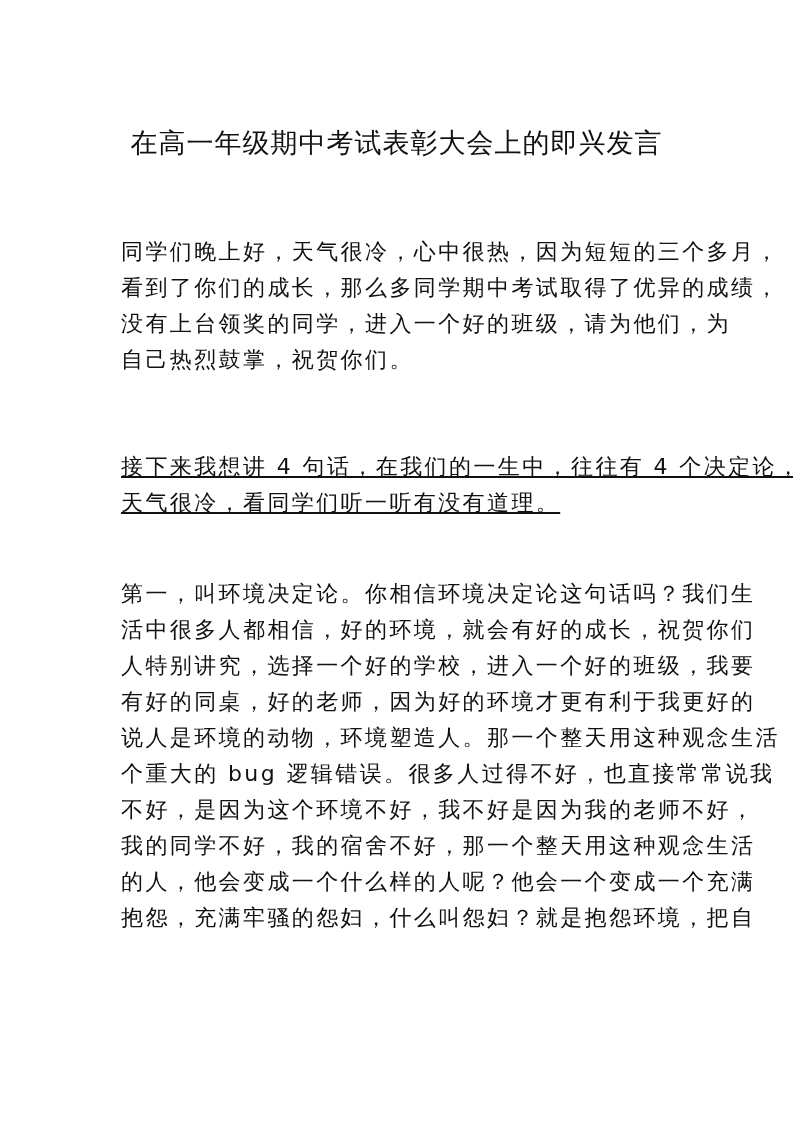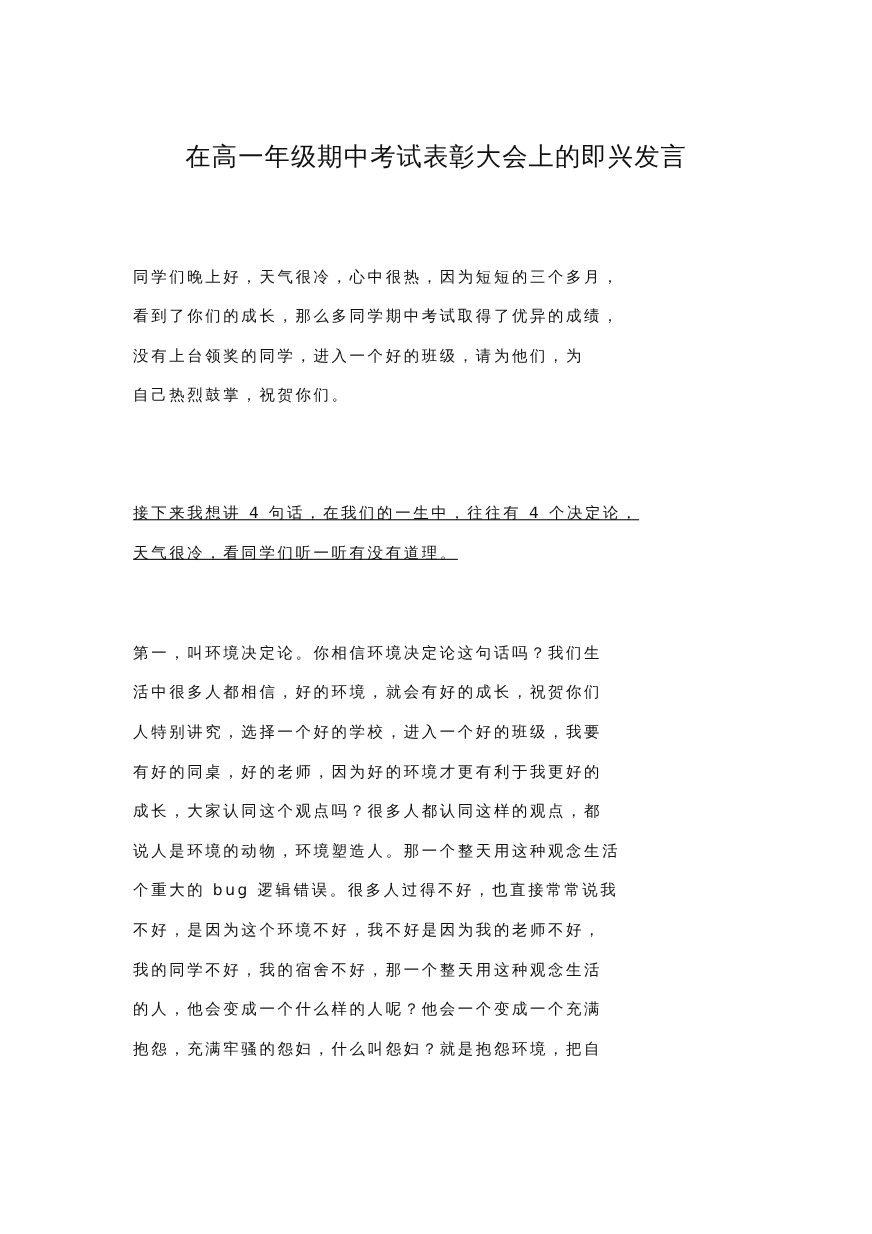--- a/index.html
+++ b/index.html
@@ -1,21 +1,21 @@
 <!DOCTYPE html>
 <html><head>
 <meta charset="utf-8">
 <style>
   html, body { margin:0; padding:0; background:#ffffff; }
   body { width:793px; height:1122px; position:relative; overflow:hidden;
          font-family: "DejaVu Sans", "Liberation Sans", sans-serif; color:#111; }
   .title { position:absolute; top:128px; left:0; width:793px; text-align:center;
-           font-size:23px; letter-spacing:1px; line-height:30px; }
+           font-size:27px; letter-spacing:1px; line-height:30px; }
   .para { position:absolute; left:121px; width:560px; }
-  .line { display:block; font-size:14px; line-height:36px; height:36px; white-space:nowrap; letter-spacing:2.4px; }
+  .line { display:block; font-size:22px; line-height:36px; height:36px; white-space:nowrap; letter-spacing:2.4px; }
 </style>
 </head>
 <body>
 
 <div>
   <div class="title">在高一年级期中考试表彰大会上的即兴发言</div>
   <div id="paras">
       <div class="para" style="top: 234px;">
         <span class="line">同学们晚上好，天气很冷，心中很热，因为短短的三个多月，</span>
         <span class="line">看到了你们的成长，那么多同学期中考试取得了优异的成绩，</span>
@@ -24,21 +24,20 @@
       </div>
       <div class="para" style="top: 449px; text-decoration: underline;">
         <span class="line">接下来我想讲 4 句话，在我们的一生中，往往有 4 个决定论，</span>
         <span class="line">天气很冷，看同学们听一听有没有道理。</span>
       </div>
       <div class="para" style="top: 576px;">
         <span class="line">第一，叫环境决定论。你相信环境决定论这句话吗？我们生</span>
         <span class="line">活中很多人都相信，好的环境，就会有好的成长，祝贺你们</span>
         <span class="line">人特别讲究，选择一个好的学校，进入一个好的班级，我要</span>
         <span class="line">有好的同桌，好的老师，因为好的环境才更有利于我更好的</span>
-        <span class="line">成长，大家认同这个观点吗？很多人都认同这样的观点，都</span>
         <span class="line">说人是环境的动物，环境塑造人。那一个整天用这种观念生活</span>
         <span class="line">个重大的 bug 逻辑错误。很多人过得不好，也直接常常说我</span>
         <span class="line">不好，是因为这个环境不好，我不好是因为我的老师不好，</span>
         <span class="line">我的同学不好，我的宿舍不好，那一个整天用这种观念生活</span>
         <span class="line">的人，他会变成一个什么样的人呢？他会一个变成一个充满</span>
         <span class="line">抱怨，充满牢骚的怨妇，什么叫怨妇？就是抱怨环境，把自</span>
       </div>
     </div>
 </div>
 

